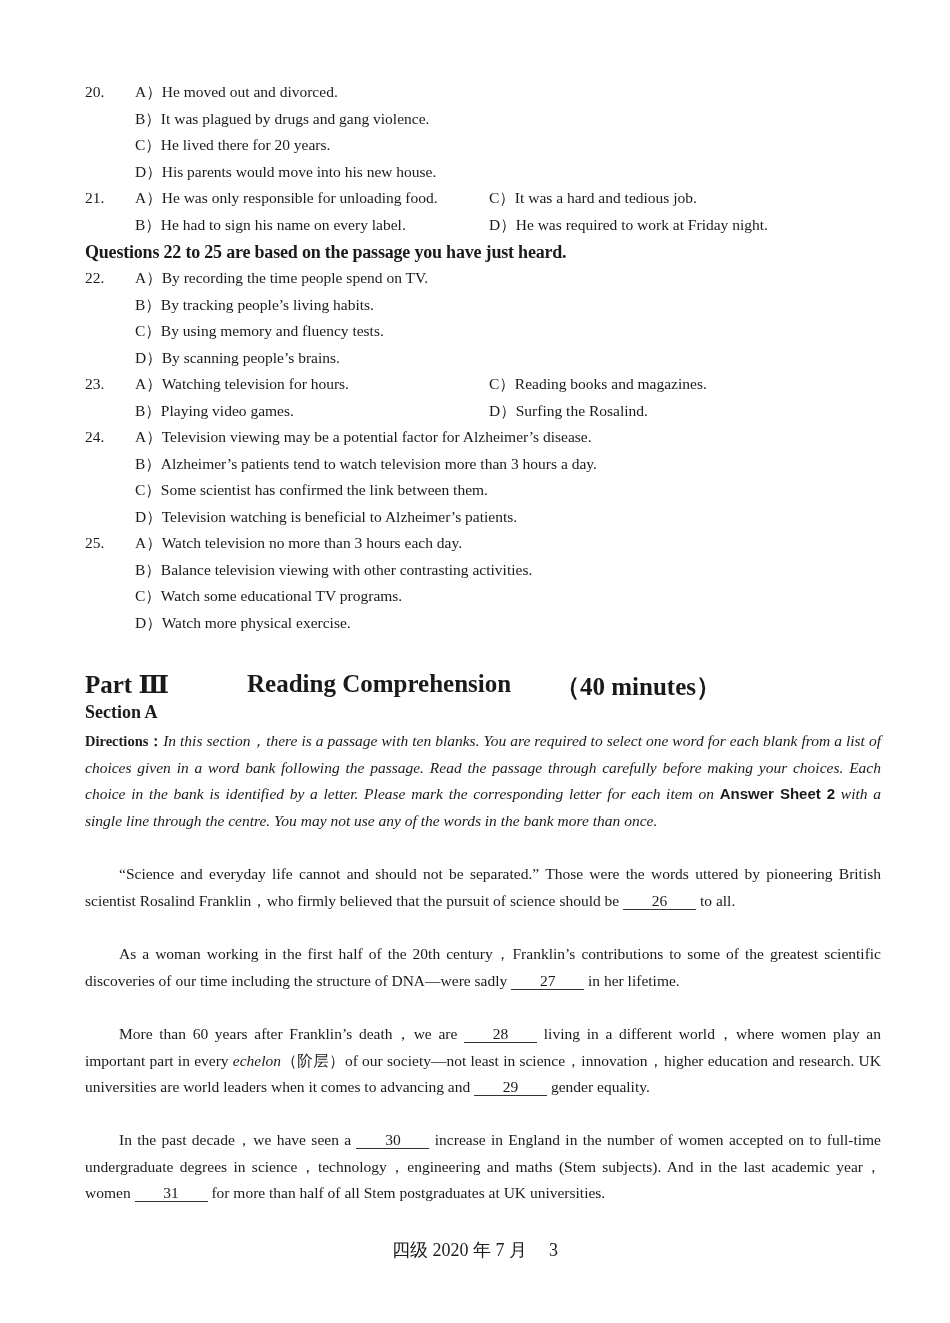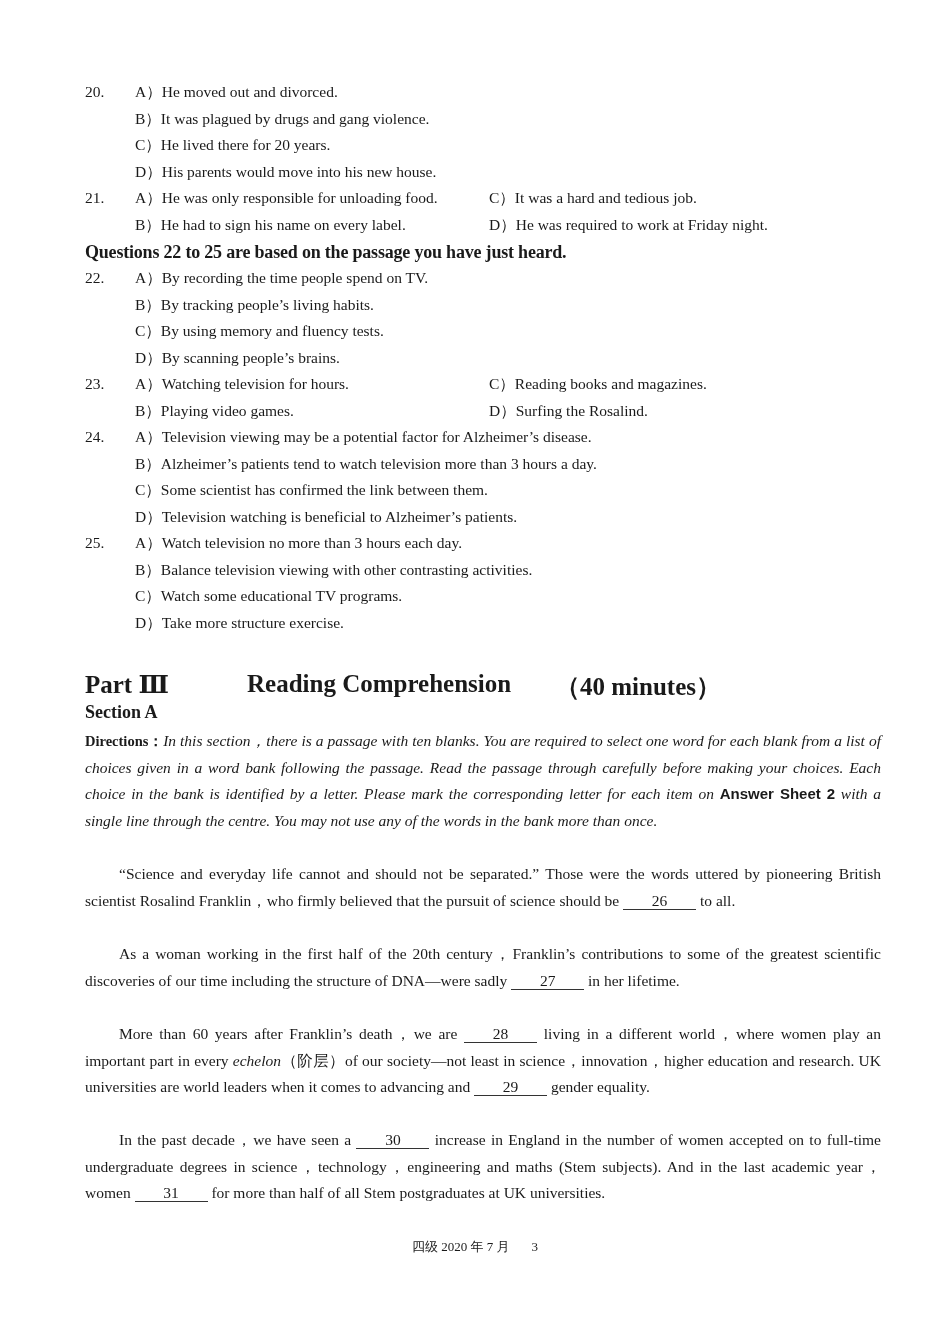--- a/index.html
+++ b/index.html
@@ -83,21 +83,21 @@
       text-align: center;
       line-height: 17px;
       text-indent: 0;
     }
     .footer {
       position: absolute;
       top: 1238px;
       left: 0;
       width: 950px;
       text-align: center;
-      font-size: 13px;
+      font-size: 18px;
     }
     .footer .pg { margin-left: 22px; }
   </style>
 </head>
 <body>
 
 <div class="page">
 
   <div class="line" style="top:0px;">
     <span class="qnum">20.</span>
@@ -167,21 +167,21 @@
     <span class="qnum">25.</span>
     <span class="opt optA"><span>A）</span><span>Watch television no more than 3 hours each day.</span></span>
   </div>
   <div class="line" style="top:477.5px;">
     <span class="opt optA"><span>B）</span><span>Balance television viewing with other contrasting activities.</span></span>
   </div>
   <div class="line" style="top:504px;">
     <span class="opt optA"><span>C）</span><span>Watch some educational TV programs.</span></span>
   </div>
   <div class="line" style="top:530.5px;">
-    <span class="opt optA"><span>D）</span><span>Take more structure exercise.</span></span>
+    <span class="opt optA"><span>D）</span><span>Watch more physical exercise.</span></span>
   </div>
 
   <div class="part-title" style="top:588px; left:0;">Part Ⅲ</div>
   <div class="part-title" style="top:588px; left:162px;">Reading Comprehension</div>
   <div class="part-title" style="top:588px; left:470px;">（40 minutes）</div>
 
   <div class="section-title" style="top:620px; left:0;">Section A</div>
 
   <div class="para directions" style="top:646px;"><span class="label">Directions：</span><span>In this section，there is a passage with ten blanks. You are required to select one word for each blank from a list of choices given in a word bank following the passage. Read the passage through carefully before making your choices. Each choice in the bank is identified by a letter. Please mark the corresponding letter for each item on </span><span class="ans">Answer Sheet 2</span><span> with a single line through the centre. You may not use any of the words in the bank more than once.</span></div>
 

